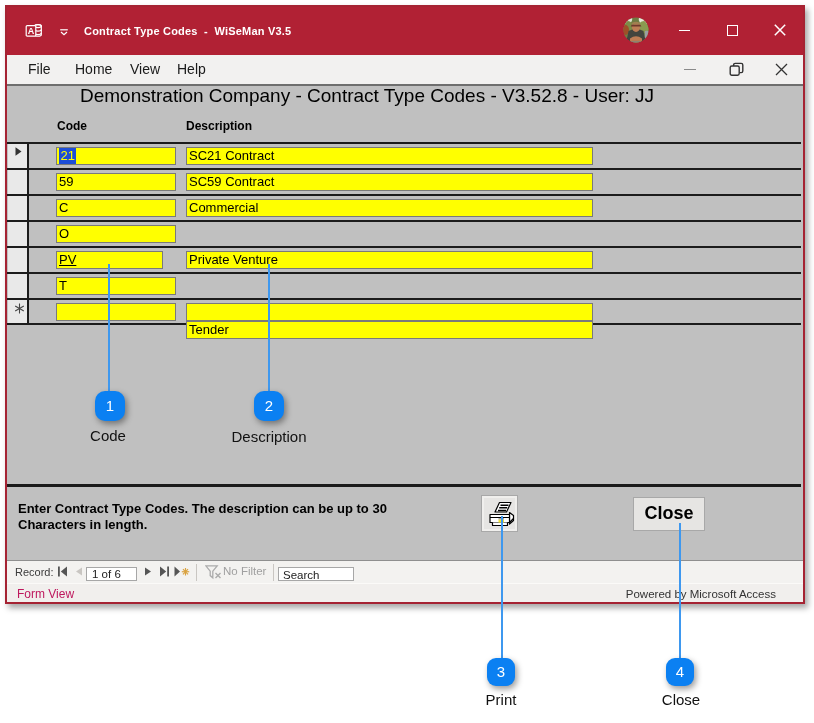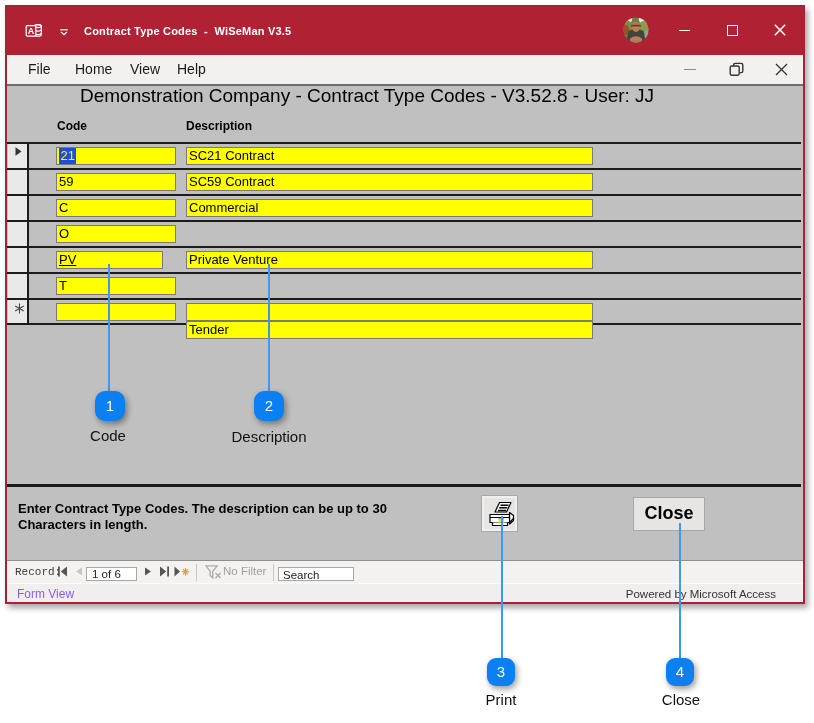--- a/index.html
+++ b/index.html
@@ -159,21 +159,21 @@
           <path d="M24.5 23.5 L28.5 19.5" fill="none"></path>
           <path d="M7.5 23.5 V26.5 H22.5 V23.5"></path>
         </g>
         <rect x="13.5" y="19.2" width="5.5" height="1.3" fill="#8a8aa0"></rect>
         <rect x="13.5" y="20.5" width="5.5" height="3" fill="#F0E22F"></rect>
       </svg>
     </div>
 
     <div class="btn" style="left:626px;top:490px;width:72px;height:34px;font-size:18px;font-weight:bold;text-align:center;line-height:31px;color:#000;">Close</div>
     <div id="navbar">
-      <div class="navtxt" style="left:8px;top:5px;font-family:Liberation Mono, monospace;">Record:</div>
+      <div class="navtxt" style="left:8px;top:5px;">Record:</div>
       <svg class="abs" style="left:50px;top:5px;" width="11" height="11" viewBox="0 0 11 11">
         <rect x="1" y="0.5" width="1.8" height="10" fill="#555"></rect>
         <path d="M10 0.5 L3.8 5.5 L10 10.5 Z" fill="#555"></path>
       </svg>
       <svg class="abs" style="left:68px;top:6px;" width="8" height="9" viewBox="0 0 8 9">
         <path d="M7 0.5 L1 4.5 L7 8.5 Z" fill="#C9C6C2"></path>
       </svg>
       <div class="abs" style="left:79px;top:6px;width:51px;height:14px;background:#fff;border:1px solid #A7A7A7;font-size:11.5px;font-weight:400;color:#222;line-height:13px;padding:0 0 0 5px;">1 of 6</div>
       <svg class="abs" style="left:137px;top:6px;" width="8" height="9" viewBox="0 0 8 9">
         <path d="M1 0.5 L7 4.5 L1 8.5 Z" fill="#555"></path>
@@ -194,21 +194,21 @@
       <div class="abs" style="left:189px;top:3px;width:1px;height:17px;background:#C9C6C2;"></div>
       <svg class="abs" style="left:198px;top:4px;" width="17" height="15" viewBox="0 0 17 15">
         <path d="M0.8 0.8 H12.2 L7.8 6.2 V12.8 L5.2 10.6 V6.2 Z" fill="none" stroke="#ABABAB" stroke-width="1.3"></path>
         <path d="M10.5 8 L15.5 13 M15.5 8 L10.5 13" stroke="#ABABAB" stroke-width="1.4"></path>
       </svg>
       <div class="navtxt" style="left:216px;top:4px;font-size:11.5px;color:#A0A0A0;">No Filter</div>
       <div class="abs" style="left:266px;top:3px;width:1px;height:17px;background:#C9C6C2;"></div>
       <div class="abs" style="left:271px;top:6px;width:76px;height:14px;background:#fff;border:1px solid #A7A7A7;font-size:11.5px;color:#222;line-height:12px;padding:1px 16px 0 4px;">Search</div>
     </div>
     <div id="statusbar">
-      <div class="abs" style="left:10px;top:3px;font-size:12px;color:#8b5cf6;">Form View</div>
+      <div class="abs" style="left:10px;top:3px;font-size:12px;color:#be185d;">Form View</div>
       <div class="abs" style="right:27px;top:4px;font-size:11.5px;color:#333;">Powered by Microsoft Access</div>
     </div>
   </div>
 
   <div class="cline" style="left:107.5px;top:264px;height:128px;"></div>
   <div class="cline" style="left:267.5px;top:264px;height:128px;"></div>
   <div class="cline" style="left:500.5px;top:516px;height:143px;"></div>
   <div class="cline" style="left:678.5px;top:523px;height:136px;"></div>
 
   <div class="balloon" style="left:95px;top:391px;width:30px;height:30px;font-size:15px;line-height:30px;">1</div>

